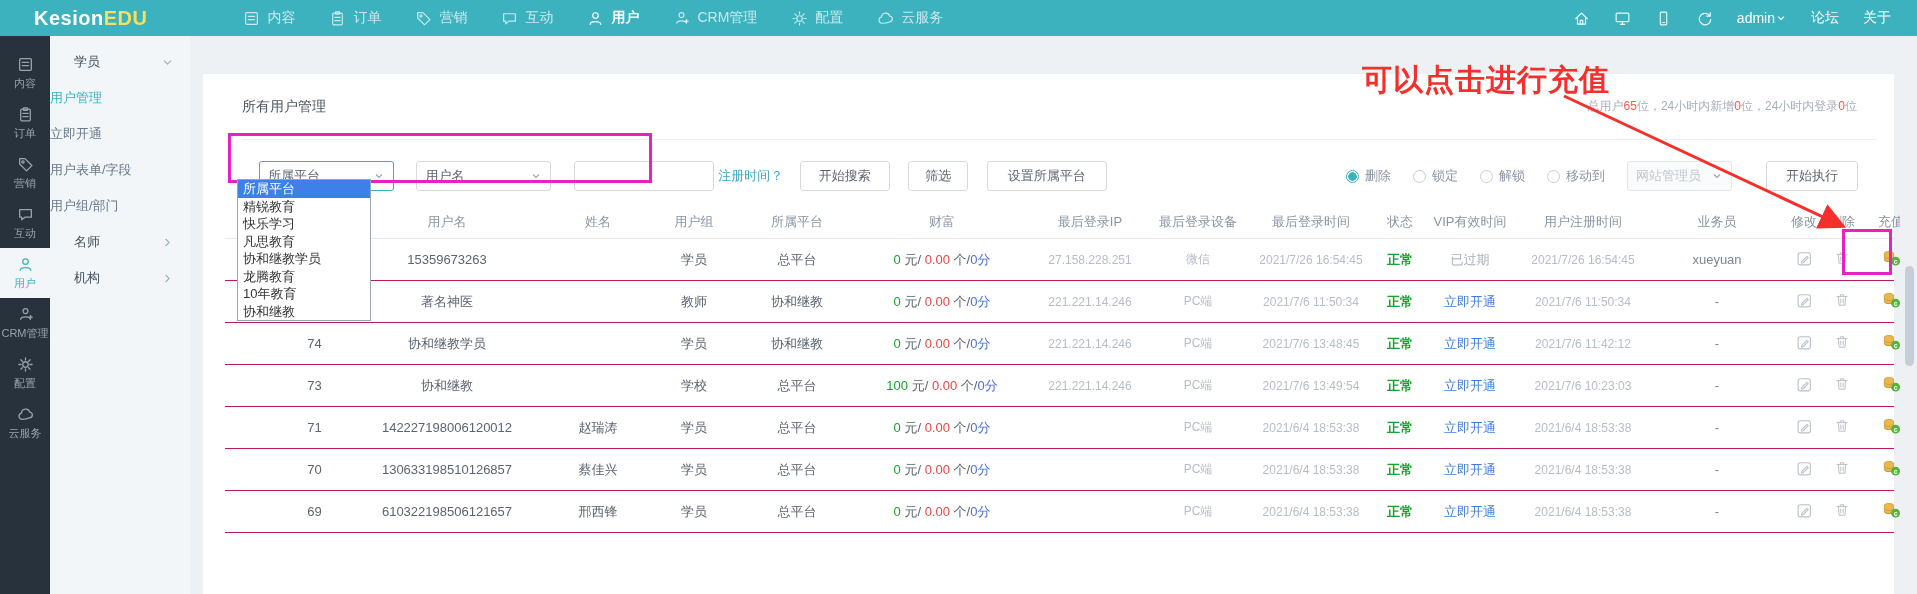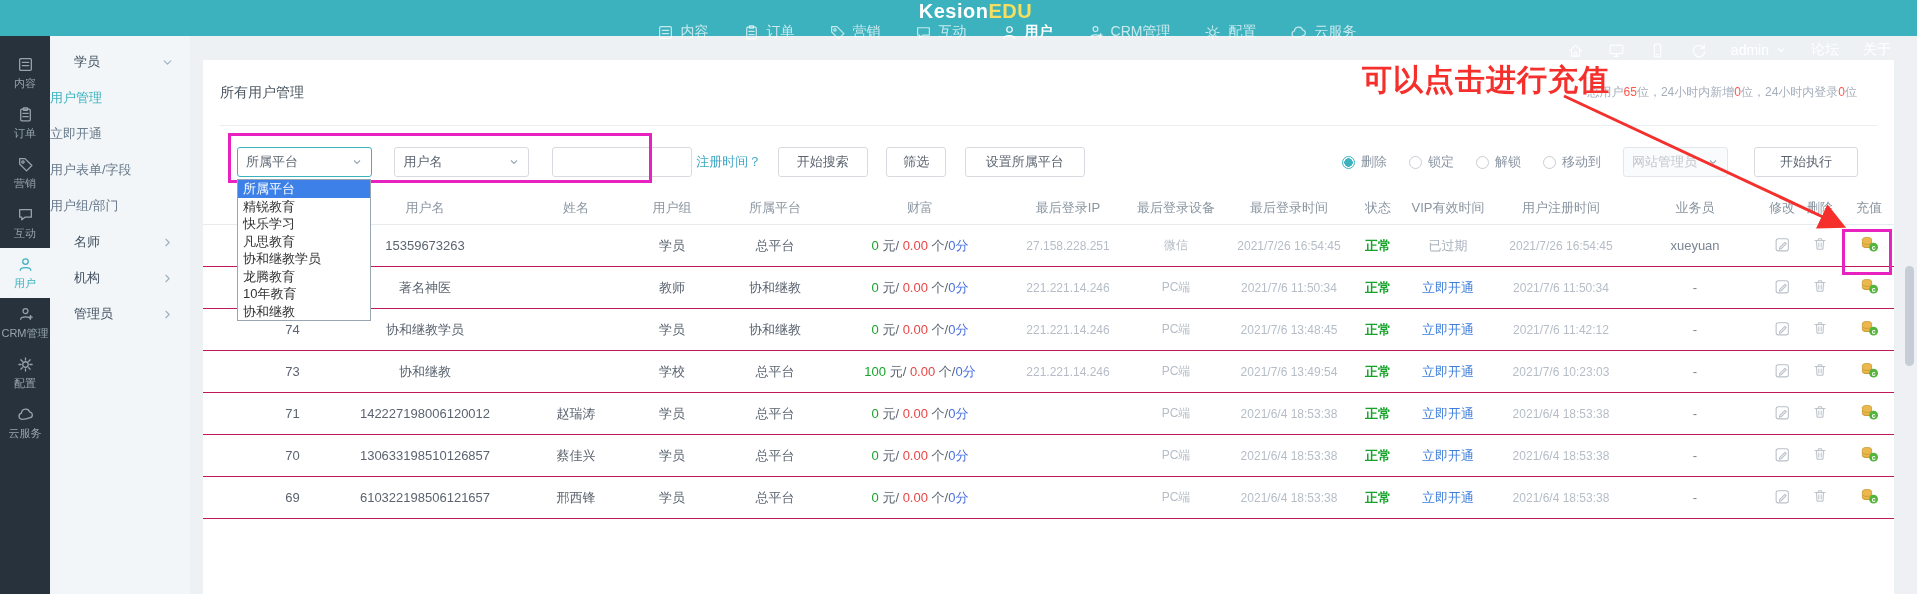--- a/index.html
+++ b/index.html
@@ -7,31 +7,31 @@
     --teal:#3cb2bf; --dark:#27323c; --magenta:#e722c1; --red:#f5302c;
     --green:#17a32b; --blue:#3f7fdb; --gold:#eab84e; --page:#edf1f4;
   }
   *{box-sizing:border-box; margin:0; padding:0;}
   html,body{width:1917px; height:594px; overflow:hidden;}
   body{font-family:"Liberation Sans","DejaVu Sans",sans-serif; background:var(--page); position:relative;}
   .screen{position:absolute; inset:0;}
 
   
   .navbar{position:absolute; left:0; top:0; width:1917px; height:36px; background:var(--teal);
-          display:flex; align-items:center; color:#fff;flex-direction:column;}
+          display:flex; align-items:center; color:#fff;}
   .logo{margin-left:34px; font-size:20px; font-weight:bold; letter-spacing:.5px; white-space:nowrap;}
   .logo .edu{color:#f6df5e;}
   .nav-menu{display:flex; align-items:center; margin-left:96px; gap:34px;}
   .nav-item{display:flex; align-items:center; gap:7px; font-size:14px; color:rgba(255,255,255,.72); cursor:pointer; white-space:nowrap;}
   .nav-item svg{stroke:rgba(255,255,255,.72);}
   .nav-item.active{color:#fff; font-weight:bold;}
   .nav-item.active svg{stroke:#fff;}
   .nav-right{margin-left:auto; margin-right:26px; display:flex; align-items:center; gap:24px;}
   .nav-right svg{stroke:rgba(255,255,255,.9);}
-  .nav-user{display:flex; align-items:center; gap:6px; font-size:14px;}
+  .nav-user{display:flex; align-items:center; font-size:14px;}
   .nav-link{font-size:14px; color:#fff;}
 
   
   .iconbar{position:absolute; left:0; top:36px; width:50px; height:558px; background:var(--dark);}
   .iconbar-item{width:50px; height:50px; margin-top:0; display:flex; flex-direction:column; align-items:center; justify-content:center; gap:3px; cursor:pointer;}
   .iconbar-item .lab{font-size:11px; color:#97a3ad; white-space:nowrap; overflow:hidden; max-width:48px;}
   .iconbar-item svg{stroke:#97a3ad;}
   .iconbar-item.active{background:#f2f6f9;}
   .iconbar-item.active .lab{color:var(--teal);}
   .iconbar-item.active svg{stroke:var(--teal);}
@@ -39,21 +39,21 @@
   
   .submenu{position:absolute; left:50px; top:36px; width:140px; height:558px; background:#f2f6f9; padding-top:8px;}
   .menu-row{height:36px; display:flex; align-items:center; cursor:pointer; font-size:13px; color:#41505e;}
   .menu-row .chev{margin-left:auto; margin-right:16px; display:flex;}
   .menu-row .chev svg{stroke:#9fb0bd;}
   .menu-row.group{padding-left:24px;}
   .menu-row.sub{color:#68798a;}
   .menu-row.sub.active{color:var(--teal);}
 
   
-  .card{position:absolute; left:203px; top:60px; width:1691px; bottom:0; background:#fff;}
+  .card{position:absolute; left:203px; top:74px; width:1691px; bottom:0; background:#fff;padding-left:22px;}
   .card-head{height:66px; margin:0 17px; border-bottom:1px solid #ebeef1; display:flex; align-items:center; justify-content:space-between;}
   .page-title{font-size:14px; color:#4a5560;}
   .stats{font-size:12px; color:#a5aebc; margin-right:20px;}
   .stats b{color:#ff5547; font-weight:normal;}
 
   
   .filter-bar{position:relative; height:66px; padding:21px 0 0 34px; white-space:nowrap;}
   .sel,.btn,.txt{display:inline-flex; align-items:center; height:30px; border:1px solid #d7dbe0; border-radius:3px; background:#fff; font-size:13px; color:#5b6470; vertical-align:top; cursor:pointer;}
   .sel{justify-content:space-between; padding:0 8px;}
   .sel svg{stroke:#9aa4af;}
@@ -63,21 +63,21 @@
   .link-reg{display:inline-block; line-height:30px; font-size:13px; color:#3da6c5; cursor:pointer;}
   .btn{justify-content:center; margin-left:14px;}
   .btn.w90{width:90px; margin-left:12px;}
   .btn.w60{width:60px;}
   .btn.w120{width:120px;}
   .bulk{position:absolute; right:36px; top:21px; display:flex; align-items:center; gap:22px;}
   .radio{display:flex; align-items:center; gap:6px; font-size:13px; color:#8b95a3; cursor:pointer;}
   .radio .dot{width:13px; height:13px; border-radius:50%; border:1px solid #c9ced4; background:#fff;}
   .radio.on .dot{border-color:var(--teal); background:radial-gradient(circle, var(--teal) 0 4px, #fff 4.5px);}
   .sel.disabled{width:105px; background:#fafbfc; color:#c0c7cf; border-color:#e3e6ea;}
-  .btn.exec{width:104px; margin-left:4px;}
+  .btn.exec{width:92px; margin-left:12px;}
 
   
   .tbl{margin:0;}
   .trow{display:grid; grid-template-columns:52px 75px 190px 112px 80px 126px 164px 132px 84px 142px 36px 104px 122px 146px 28px 48px 50px; align-items:center;}
   .thead{height:33px; border-bottom:1px solid #e8ebee; font-size:13px; color:#8a95a1;}
   .tr{height:42px; border-bottom:1px solid #be185d; font-size:13px; color:#5b6470;}
   .cell{text-align:center; overflow:hidden; white-space:nowrap;}
   .cell.first{text-align:left; padding-left:9px;margin-left:37px;}
   .chk{width:14px; height:14px; border:1px solid #c9ced4; border-radius:2px; background:#fff; margin-left:14px; cursor:pointer;}
   .dim{color:#b6bdc7; font-size:12px;}
@@ -295,28 +295,20 @@
       <div class="menu-row group">
         <span>名师</span>
         <span class="chev">
           <svg width="13" height="13" viewBox="0 0 16 16" fill="none" stroke="currentColor" stroke-width="1.4" stroke-linecap="round" stroke-linejoin="round">
             <path d="M6 4 l4 4 -4 4"></path>
           </svg>
         </span>
       </div>
       <div class="menu-row group">
         <span>机构</span>
-        <span class="chev">
-          <svg width="13" height="13" viewBox="0 0 16 16" fill="none" stroke="currentColor" stroke-width="1.4" stroke-linecap="round" stroke-linejoin="round">
-            <path d="M6 4 l4 4 -4 4"></path>
-          </svg>
-        </span>
-      </div>
-      <div class="menu-row group">
-        <span>管理员</span>
         <span class="chev">
           <svg width="13" height="13" viewBox="0 0 16 16" fill="none" stroke="currentColor" stroke-width="1.4" stroke-linecap="round" stroke-linejoin="round">
             <path d="M6 4 l4 4 -4 4"></path>
           </svg>
         </span>
       </div>
     </div>
 
   <div class="card">
     <div class="card-head">

